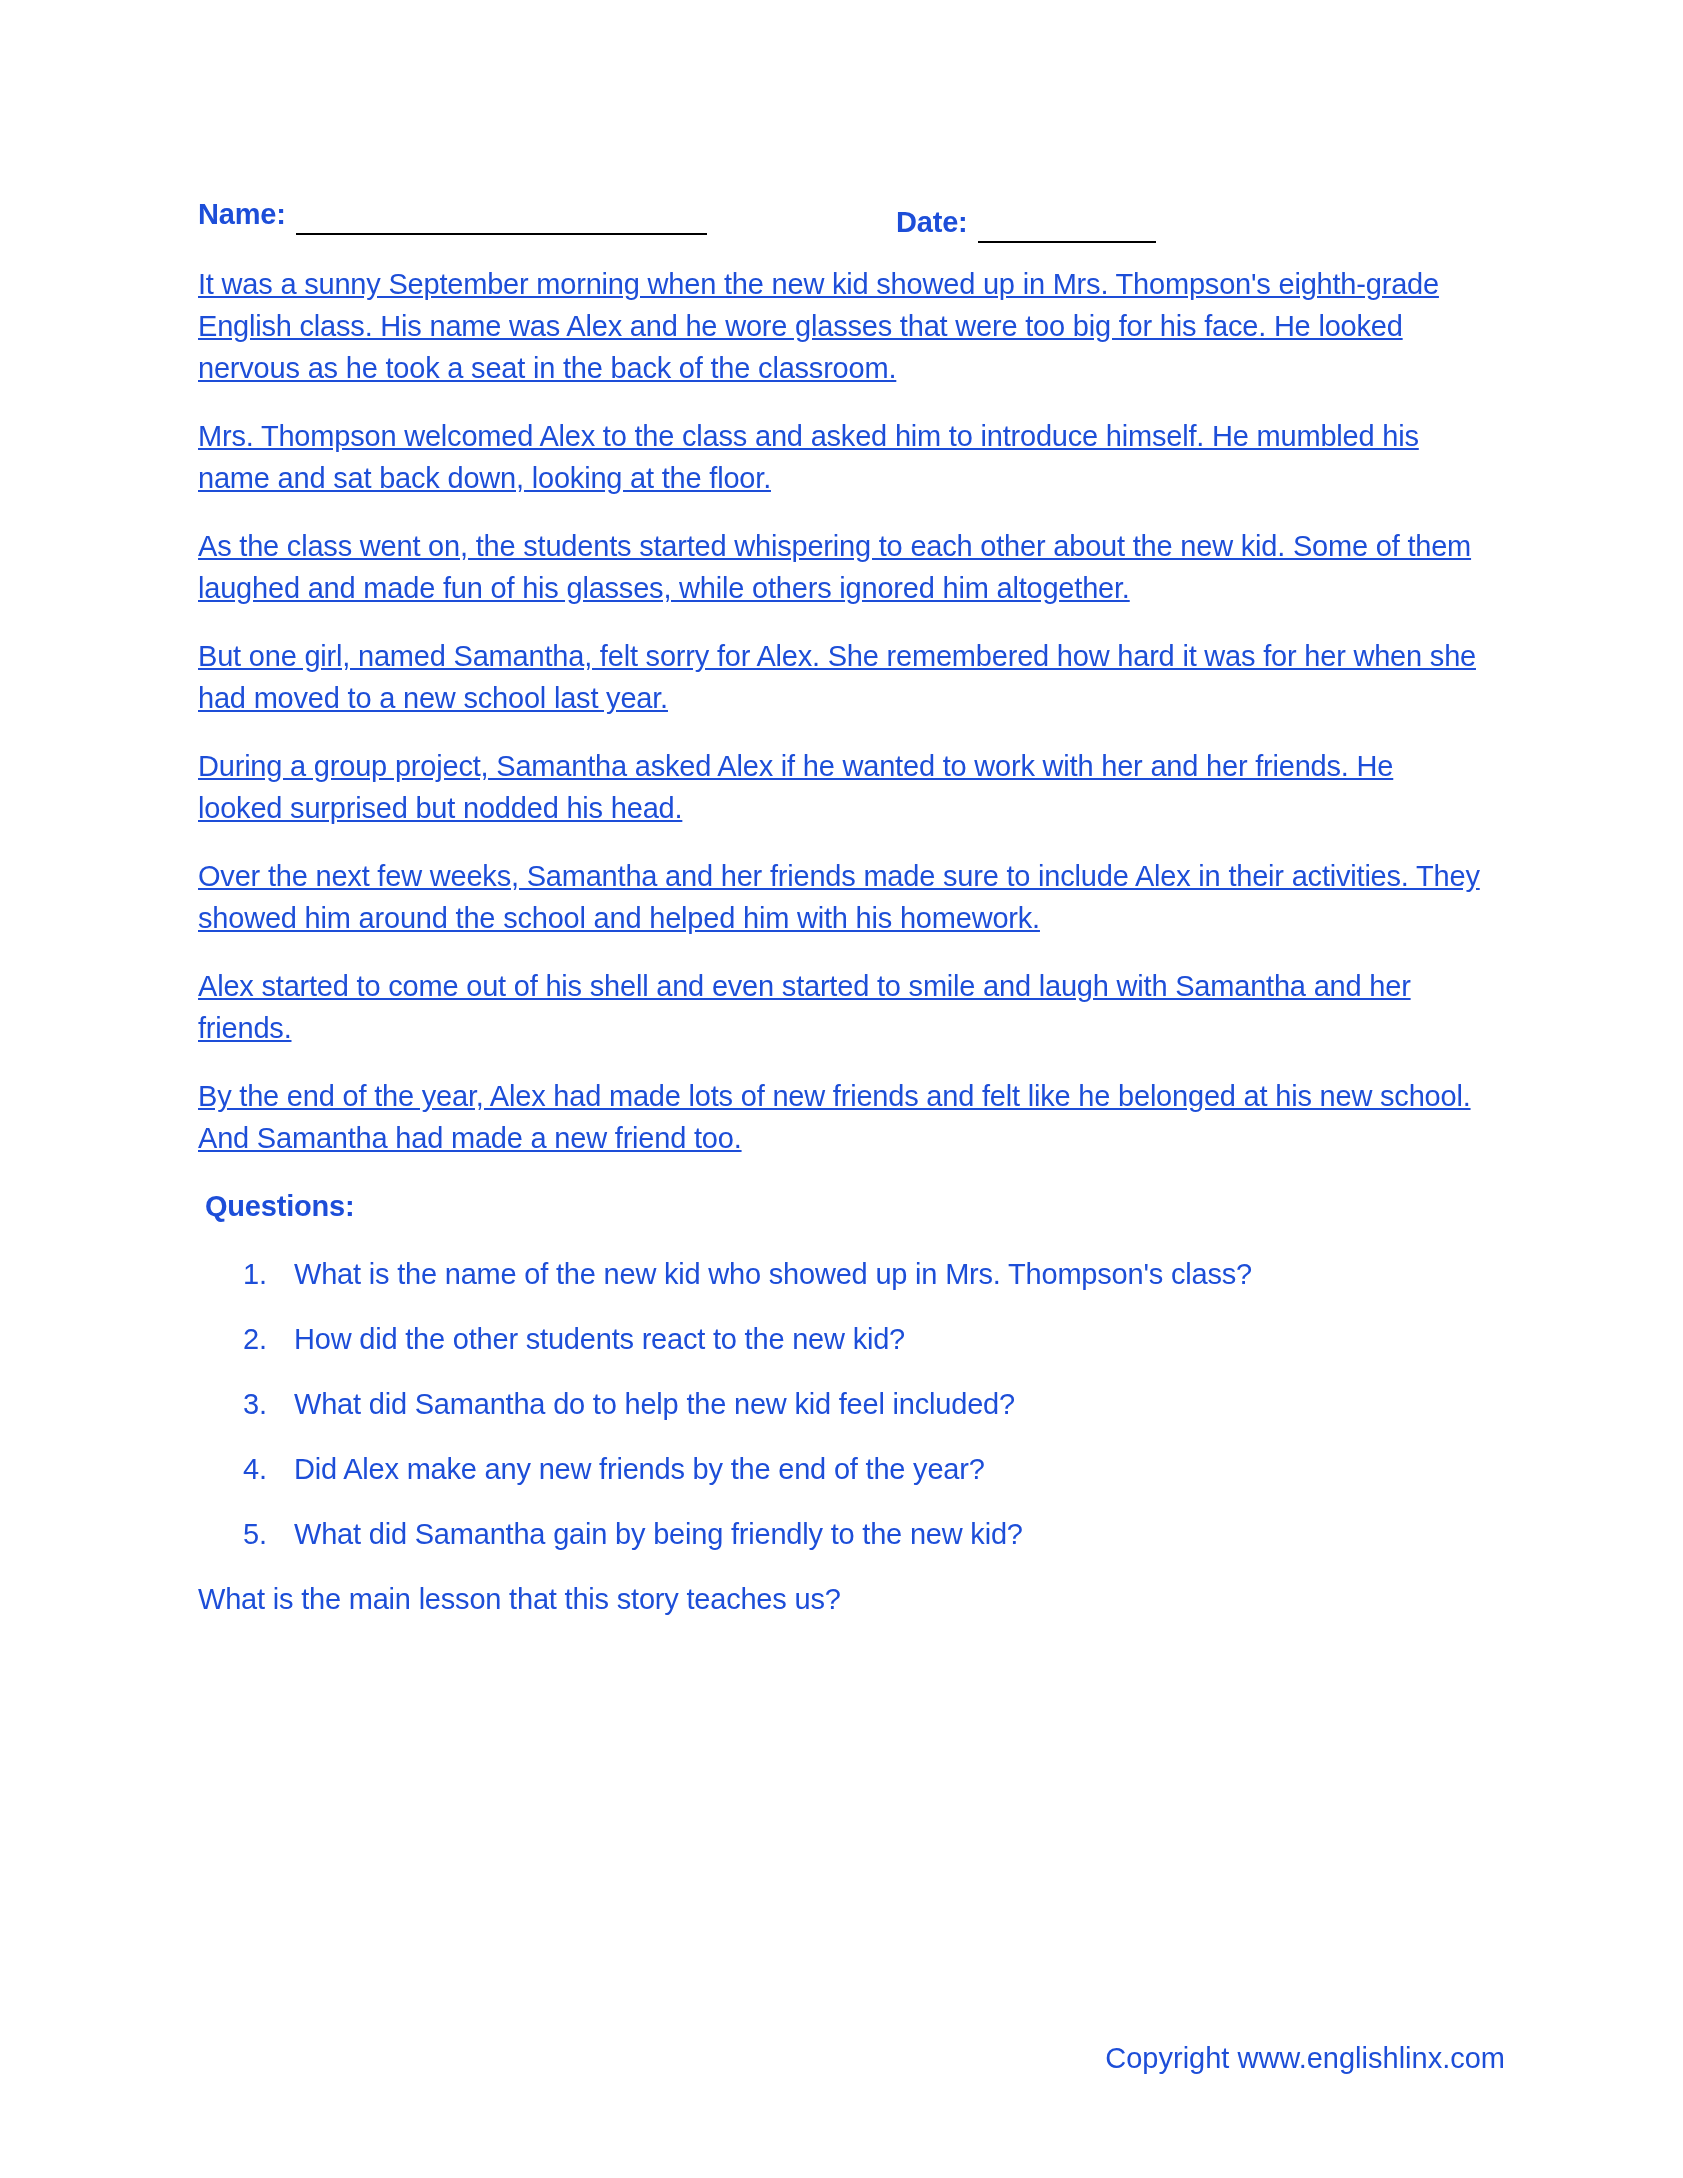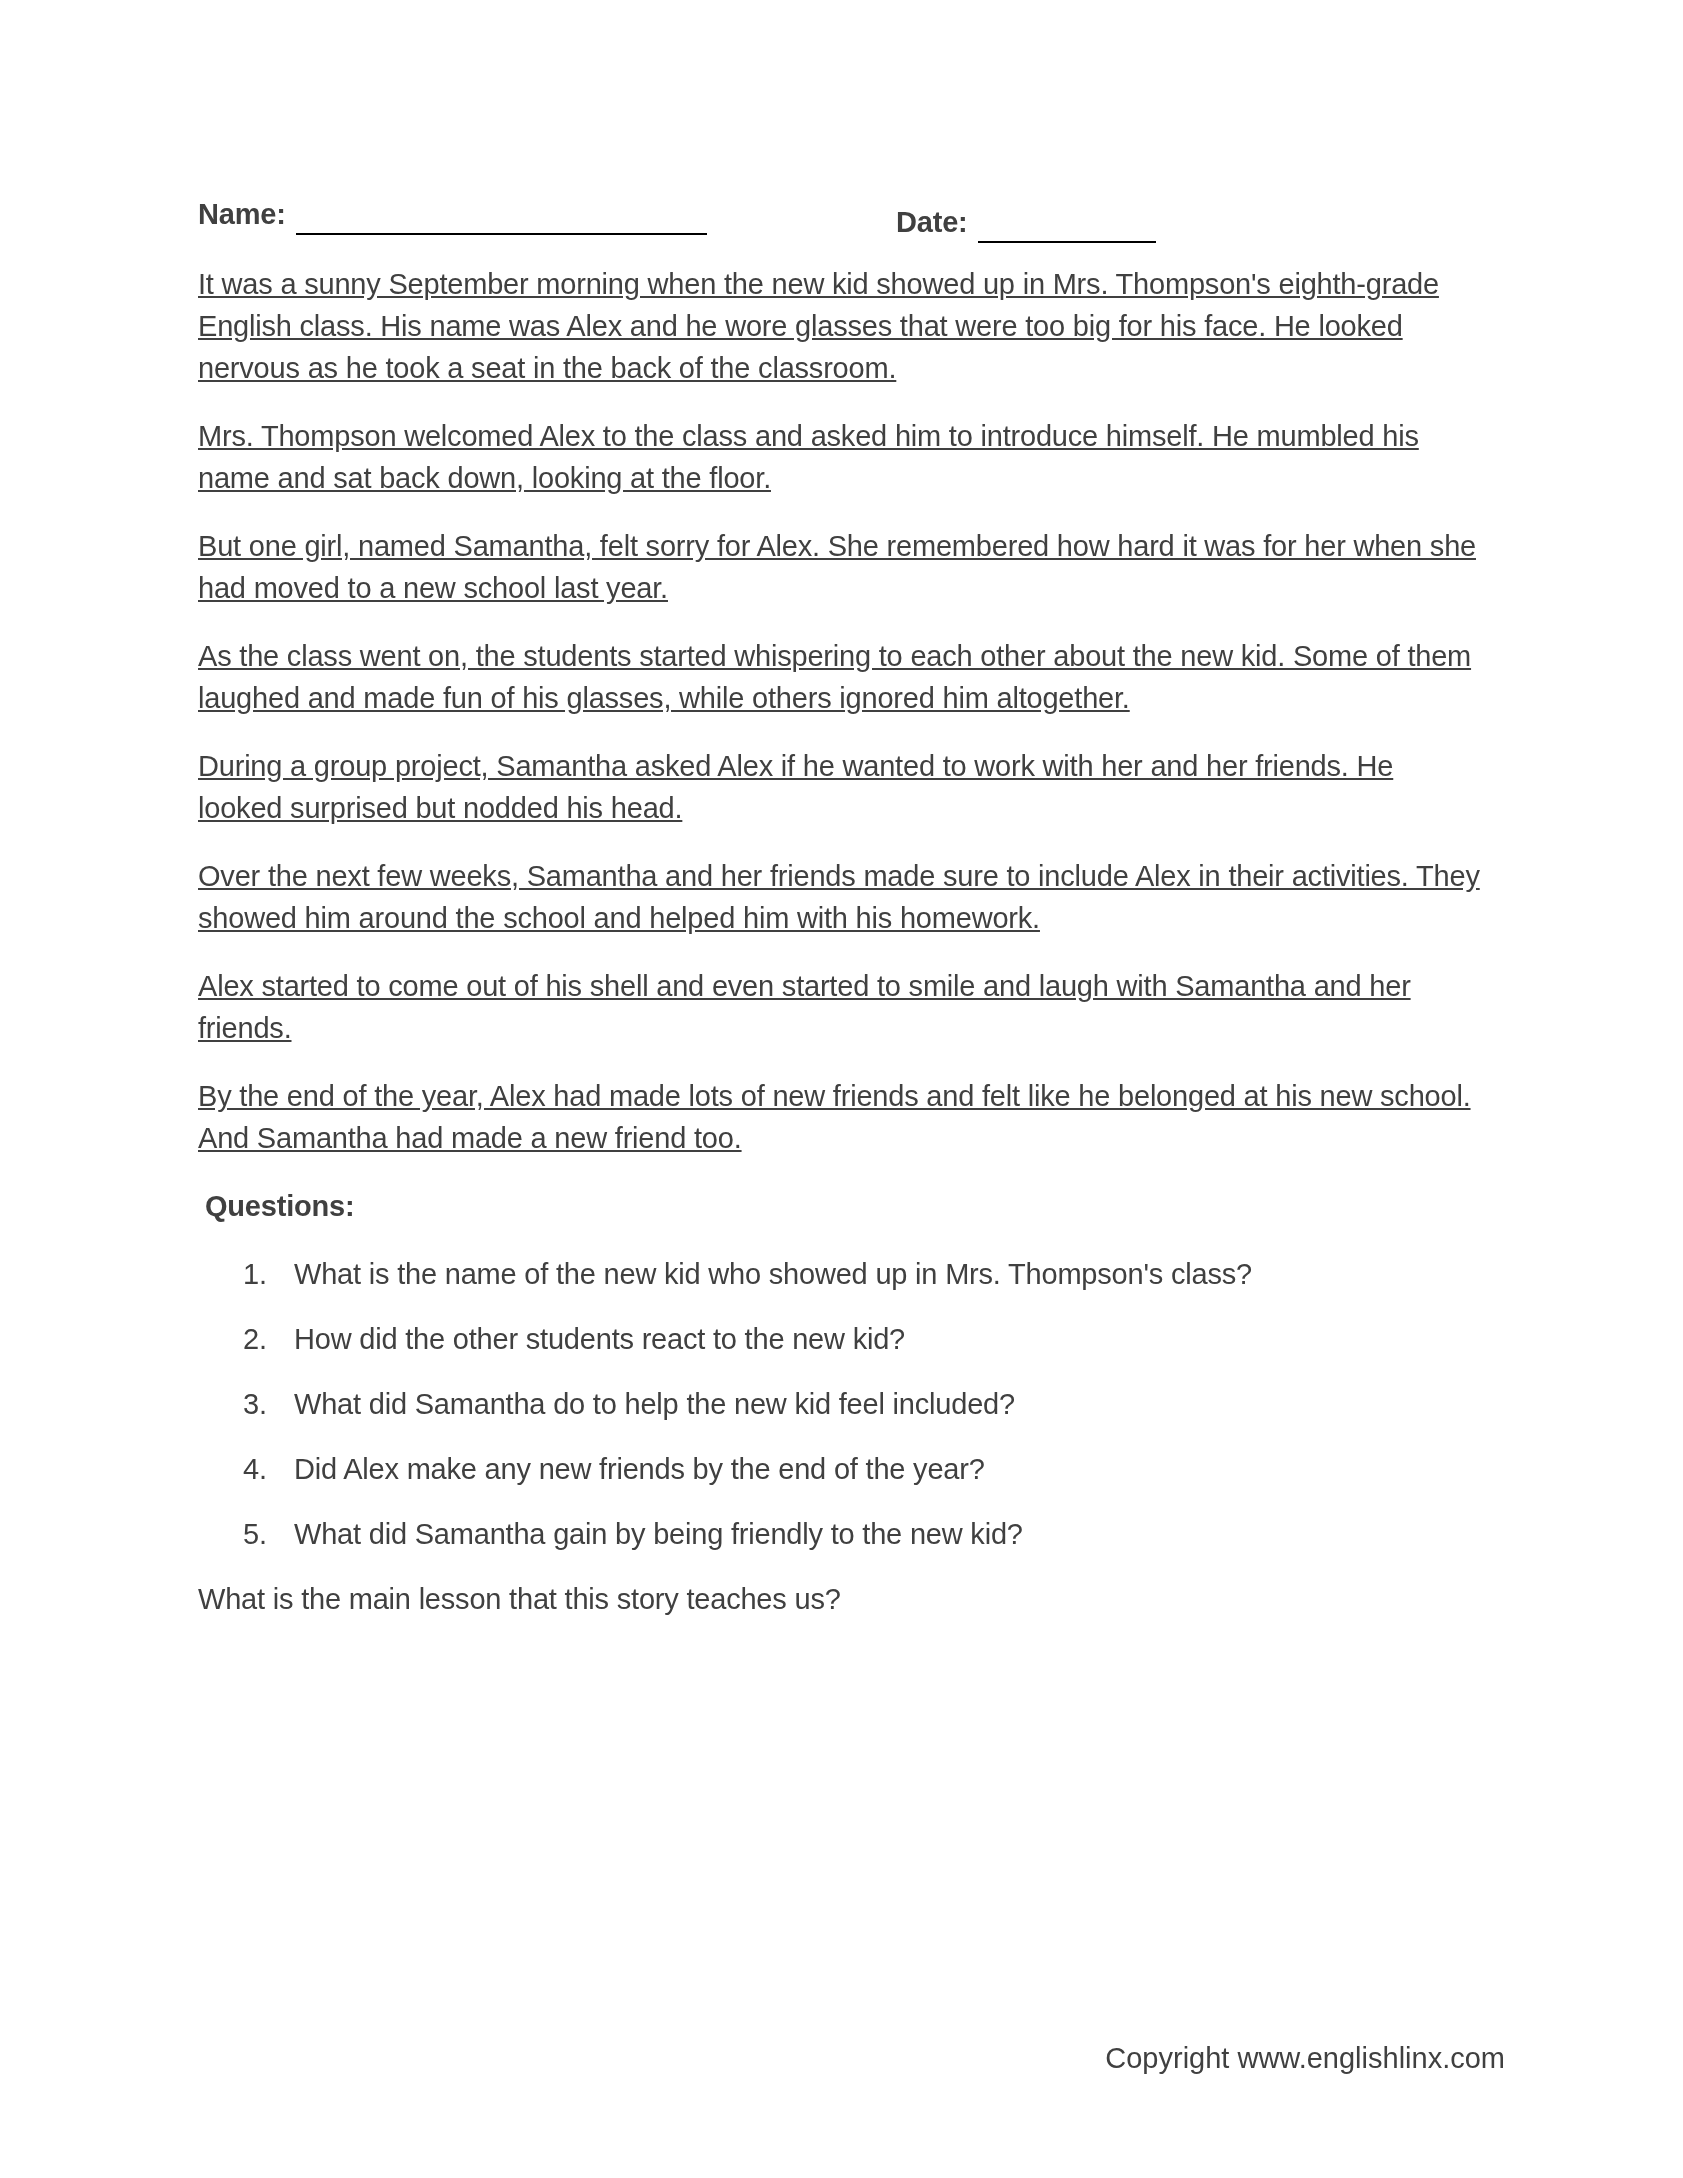--- a/index.html
+++ b/index.html
@@ -5,21 +5,21 @@
   html, body {
     margin: 0;
     padding: 0;
     background: #ffffff;
   }
   .page {
     position: relative;
     width: 1683px;
     height: 2178px;
     background: #ffffff;
-    color: #404040;
+    color: #1d4ed8;
     font-family: "Liberation Sans", sans-serif;
     font-size: 29px;
     line-height: 42px;
     letter-spacing: -0.2px;
     box-sizing: border-box;
     padding: 193px 198px 0 198px;
     overflow: hidden;
   }
   .header-row {
     position: relative;
@@ -99,22 +99,22 @@
     <div class="date-field">
       <span class="field-label">Date:</span>
       <span class="blank-line date-blank"></span>
     </div>
   </div>
 
 
   <div class="story">
     <p>It was a sunny September morning when the new kid showed up in Mrs. Thompson's eighth-grade English class. His name was Alex and he wore glasses that were too big for his face. He looked nervous as he took a seat in the back of the classroom.</p>
     <p>Mrs. Thompson welcomed Alex to the class and asked him to introduce himself. He mumbled his name and sat back down, looking at the floor.</p>
+    <p>As the class went on, the students started whispering to each other about the new kid. Some of them laughed and made fun of his glasses, while others ignored him altogether.</p>
     <p>But one girl, named Samantha, felt sorry for Alex. She remembered how hard it was for her when she had moved to a new school last year.</p>
-    <p>As the class went on, the students started whispering to each other about the new kid. Some of them laughed and made fun of his glasses, while others ignored him altogether.</p>
     <p>During a group project, Samantha asked Alex if he wanted to work with her and her friends. He looked surprised but nodded his head.</p>
     <p>Over the next few weeks, Samantha and her friends made sure to include Alex in their activities. They showed him around the school and helped him with his homework.</p>
     <p>Alex started to come out of his shell and even started to smile and laugh with Samantha and her friends.</p>
     <p>By the end of the year, Alex had made lots of new friends and felt like he belonged at his new school. And Samantha had made a new friend too.</p>
   </div>
 
   <p class="section-heading">Questions:</p>
 
   <ol class="question-list">
     <li class="question-item">

